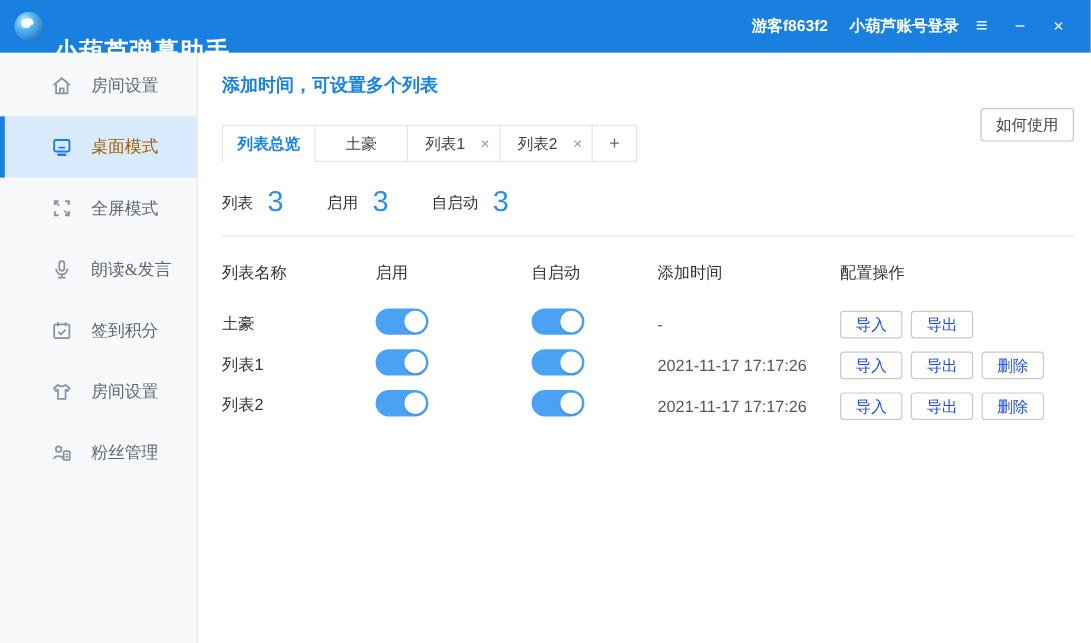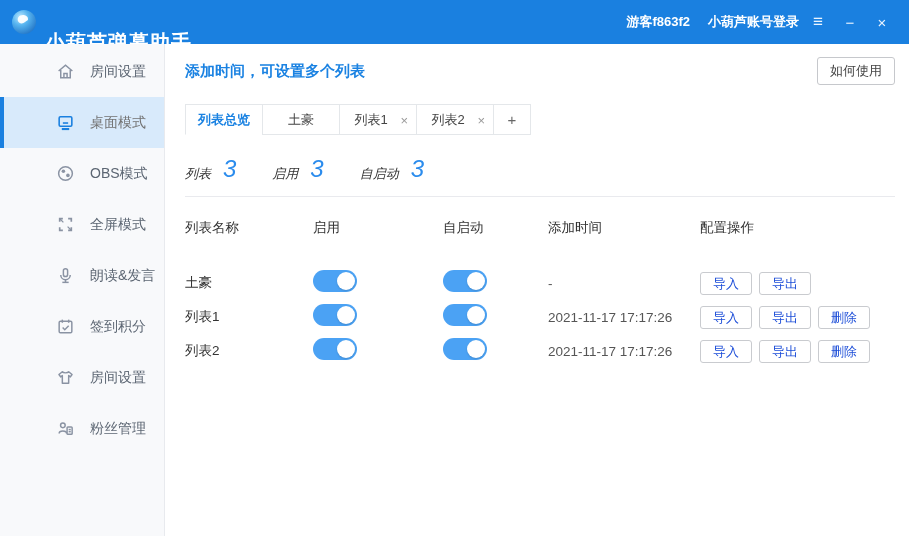--- a/index.html
+++ b/index.html
@@ -33,70 +33,71 @@
 
   
   .app-body { flex:1; display:flex; min-height:0; }
 
   
   .sidebar {
     width:165px; flex:0 0 165px; background:#f8f9fb;
     border-right:1px solid #e8eaee; padding-top:2px;
   }
   .side-item {
-    height:51px; display:flex; align-items:center; padding-left:52px;
-    color:#5c6673; font-size:14px; cursor:pointer; border-left:4px solid transparent;
+    height:51px; display:flex; align-items:center; padding-left:38px;
+    color:#5c6673; font-size:14px; cursor:pointer; border-left:4px solid transparent;font-family:Liberation Serif, serif;
   }
   .side-item .ic { width:19px; height:19px; margin-right:15px; color:#8a93a3; display:flex; }
   .side-item.active {
-    background:#d8eafb; border-left:4px solid #1a80e0; color:#737373;
+    background:#d8eafb; border-left:4px solid #1a80e0; color:#a16207;
   }
   .side-item.active .ic { color:#1a80e0; }
 
   
   .content { flex:1; background:#fff; padding:13px 10px 0 20px; display:flex; flex-direction:column; }
   .content-header { display:flex; align-items:flex-start; height:42px; }
   .page-title { color:#1a82e2; font-size:15px; font-weight:bold; padding-top:5px; }
   .help-btn {
     margin-left:auto; margin-right:4px; background:#fff; border:1px solid #c6c8cc; border-radius:3px;
     font-size:13px; color:#444; padding:4px 12px; cursor:pointer;
     font-family:inherit;
+    margin-top:33px;
   }
 
   
   .tabs { display:flex; margin-top:5px; }
   .tab {
     width:78px; height:31px; border:1px solid #e4e7ea; margin-left:-1px;
     display:flex; align-items:center; justify-content:center;
     font-size:13px; color:#444; cursor:pointer; background:#fff; position:relative;
   }
   .tab:first-child { margin-left:0; }
   .tab.active { color:#1a82e2; border-bottom-color:#fff;font-weight:bold; }
   .tab .close {
     position:absolute; right:8px; top:50%; transform:translateY(-50%);
     color:#999; font-size:13px; line-height:1; cursor:pointer;
   }
   .tab.closable { padding-right:14px; }
   .tab.add { width:38px; color:#666; font-size:15px; }
 
   
   .stats { display:flex; align-items:center; margin-top:18px; height:32px; }
-  .stat { display:flex; align-items:flex-end; margin-right:36px;font-style:italic; }
+  .stat { display:flex; align-items:center; margin-right:36px; }
   .stat-label { font-size:13px; color:#333; }
   .stat-value { font-size:24px; color:#2b8ced; margin-left:12px; font-weight:400; }
 
   .divider { height:1px; background:#e9eaee; margin:11px 4px 0 0; }
 
   
   .tbl { margin-top:16px; }
   .tbl-row {
     display:grid; grid-template-columns:128px 130px 105px 152px 1fr;
     align-items:center; height:34px;
   }
-  .tbl-row.head { height:30px; margin-bottom:23px; }
+  .tbl-row.head { height:30px; margin-bottom:10px; }
   .th { font-size:13.5px; color:#333; }
   .cell-name { font-size:13.5px; color:#333; }
   .cell-time { font-size:13.5px; color:#555; }
   .switch {
     width:44px; height:22px; border-radius:11px; background:#4ba2f4;
     position:relative; cursor:pointer; display:inline-block;
   }
   .switch::after {
     content:""; position:absolute; top:2px; right:2px; width:18px; height:18px;
     border-radius:50%; background:#fff; box-shadow:0 1px 2px rgba(0,0,0,.15);
@@ -147,30 +148,20 @@
         <span class="ic">
           <svg width="19" height="19" viewBox="0 0 18 18" fill="none" stroke="currentColor" stroke-width="1.5">
               <rect x="3" y="3.5" width="12" height="9" rx="1.2"></rect>
               <path d="M6.5 9.5 H11.5"></path>
               <path d="M5.5 15.2 H12.5" stroke-width="2"></path>
             </svg>
         </span>
         <span>桌面模式</span>
       </div>
 
-      <div class="side-item">
-        <span class="ic">
-          <svg width="19" height="19" viewBox="0 0 18 18" fill="none" stroke="currentColor" stroke-width="1.4">
-              <circle cx="9" cy="9" r="6.5"></circle>
-              <circle cx="7" cy="6.8" r="1.7" fill="currentColor" stroke="none"></circle>
-              <circle cx="11.3" cy="10.8" r="1.7" fill="currentColor" stroke="none"></circle>
-            </svg>
-        </span>
-        <span>OBS模式</span>
-      </div>
 
       <div class="side-item">
         <span class="ic">
           <svg width="19" height="19" viewBox="0 0 18 18" fill="none" stroke="currentColor" stroke-width="1.6">
               <path d="M3.5 6.5 V3.5 H6.5"></path>
               <path d="M11.5 3.5 H14.5 V6.5"></path>
               <path d="M14.5 11.5 V14.5 H11.5"></path>
               <path d="M6.5 14.5 H3.5 V11.5"></path>
               <path d="M3.8 3.8 L7 7" stroke-width="1.2"></path>
               <path d="M14.2 14.2 L11 11" stroke-width="1.2"></path>

